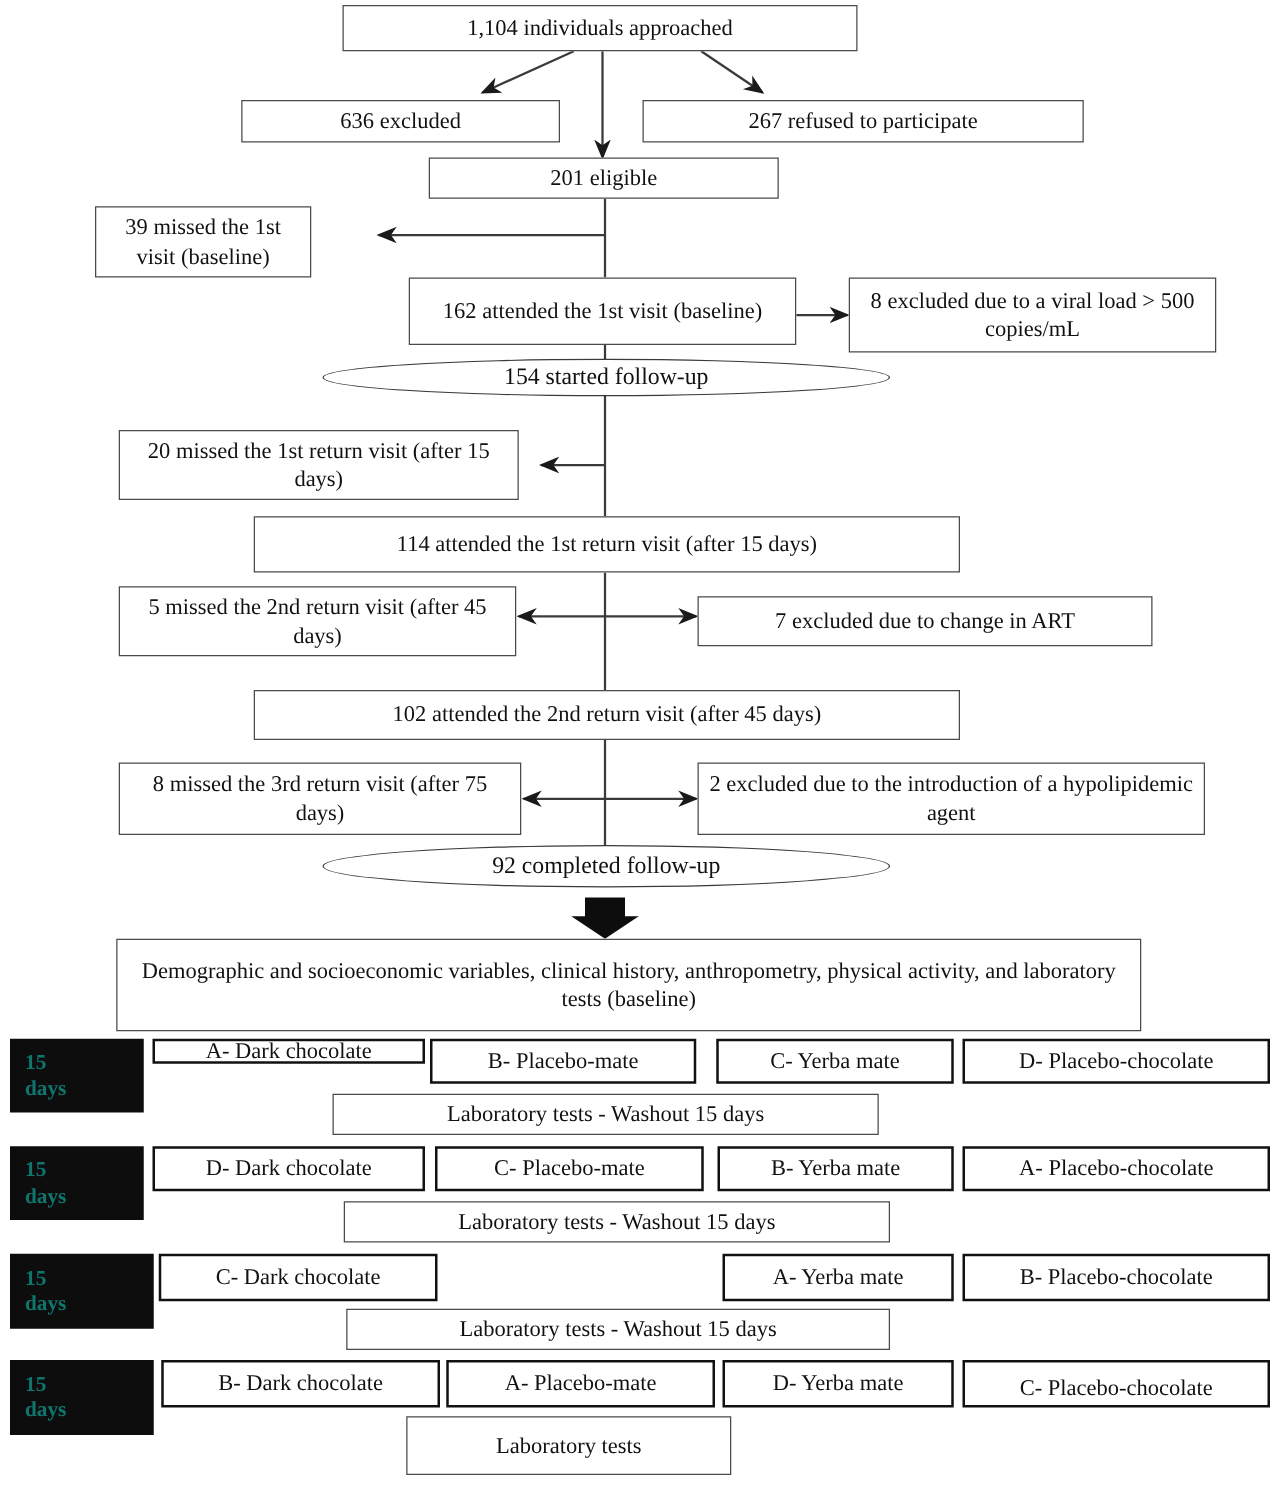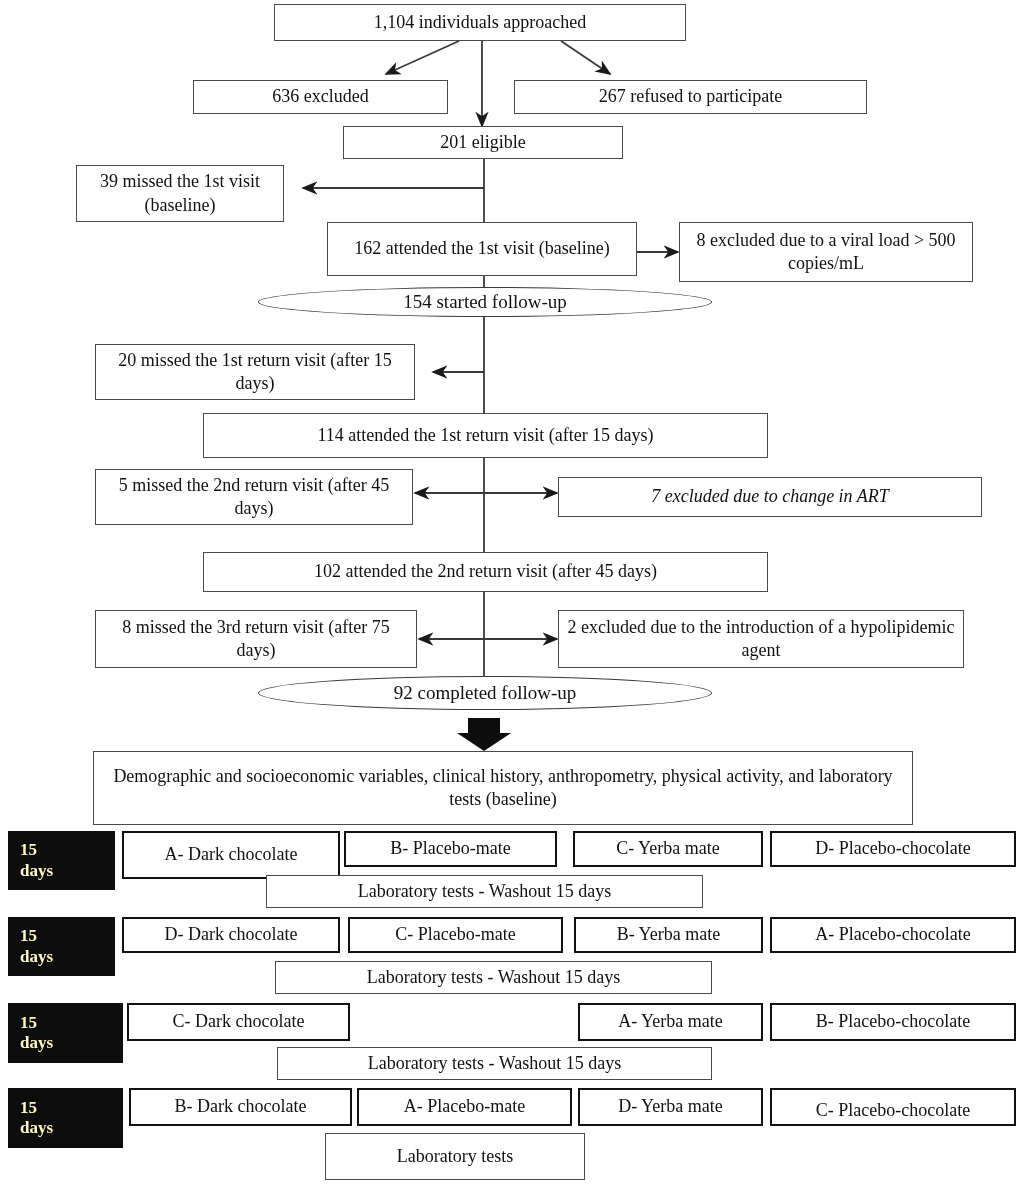--- a/index.html
+++ b/index.html
@@ -43,21 +43,21 @@
     display: flex;
     align-items: center;
     justify-content: center;
     text-align: center;
     font-size: 19px;
   }
   .blackbox {
     position: absolute;
     box-sizing: border-box;
     background: #0d0d0d;
-    color: #fef9c3;
+    color: #0f766e;
     font-weight: bold;
     font-size: 17px;
     line-height: 1.18;
     display: flex;
     flex-direction: column;
     justify-content: center;
     align-items: flex-start;
     padding-left: 12px;
   }
   svg.arrows {
@@ -126,21 +126,21 @@
     <span>636 excluded</span>
   </div>
   <div class="box" style="left:514px; top:80px; width:353px; height:34px;">
     <span>267 refused to participate</span>
   </div>
 
   <div class="box" style="left:343px; top:126px; width:280px; height:33px;">
     <span>201 eligible</span>
   </div>
 
-  <div class="box" style="left:76px; top:165px; width:208px; height:57px;">
+  <div class="box" style="left:76px; top:165px; width:173px; height:57px;">
     <span>39 missed the 1st visit (baseline)</span>
   </div>
   <div class="box" style="left:327px; top:222px; width:310px; height:54px;">
     <span>162 attended the 1st visit (baseline)</span>
   </div>
   <div class="box" style="left:679px; top:222px; width:294px; height:60px;">
     <span>8 excluded due to a viral load &gt; 500 copies/mL</span>
   </div>
 
   <div class="ellipse" style="left:258px; top:287px; width:454px; height:30px;">
@@ -150,21 +150,21 @@
   <div class="box" style="left:95px; top:344px; width:320px; height:56px;">
     <span>20 missed the 1st return visit (after 15 days)</span>
   </div>
   <div class="box" style="left:203px; top:413px; width:565px; height:45px;">
     <span>114 attended the 1st return visit (after 15 days)</span>
   </div>
 
   <div class="box" style="left:95px; top:469px; width:318px; height:56px;">
     <span>5 missed the 2nd return visit (after 45 days)</span>
   </div>
-  <div class="box" style="left:558px; top:477px; width:424px; height:40px;font-style:italic;">
+  <div class="box" style="left:558px; top:477px; width:364px; height:40px;">
     <span>7 excluded due to change in ART</span>
   </div>
 
   <div class="box" style="left:203px; top:552px; width:565px; height:40px;">
     <span>102 attended the 2nd return visit (after 45 days)</span>
   </div>
 
   <div class="box" style="left:95px; top:610px; width:322px; height:58px;">
     <span>8 missed the 3rd return visit (after 75 days)</span>
   </div>
@@ -177,21 +177,21 @@
   </div>
 
   <div class="box" style="left:93px; top:751px; width:820px; height:74px;">
     <span>Demographic and socioeconomic variables, clinical history, anthropometry, physical activity, and laboratory tests (baseline)</span>
   </div>
 
   <div class="blackbox" style="left:8px; top:831px; width:107px; height:59px;">
     <span>15</span>
     <span>days</span>
   </div>
-  <div class="box thick" style="left:122px; top:831px; width:218px; height:48px;">
+  <div class="box thick" style="left:122px; top:831px; width:218px; height:20px;">
     <span>A- Dark chocolate</span>
   </div>
   <div class="box thick" style="left:344px; top:831px; width:213px; height:36px;">
     <span>B- Placebo-mate</span>
   </div>
   <div class="box thick" style="left:573px; top:831px; width:190px; height:36px;">
     <span>C- Yerba mate</span>
   </div>
   <div class="box thick" style="left:770px; top:831px; width:246px; height:36px;">
     <span>D- Placebo-chocolate</span>

